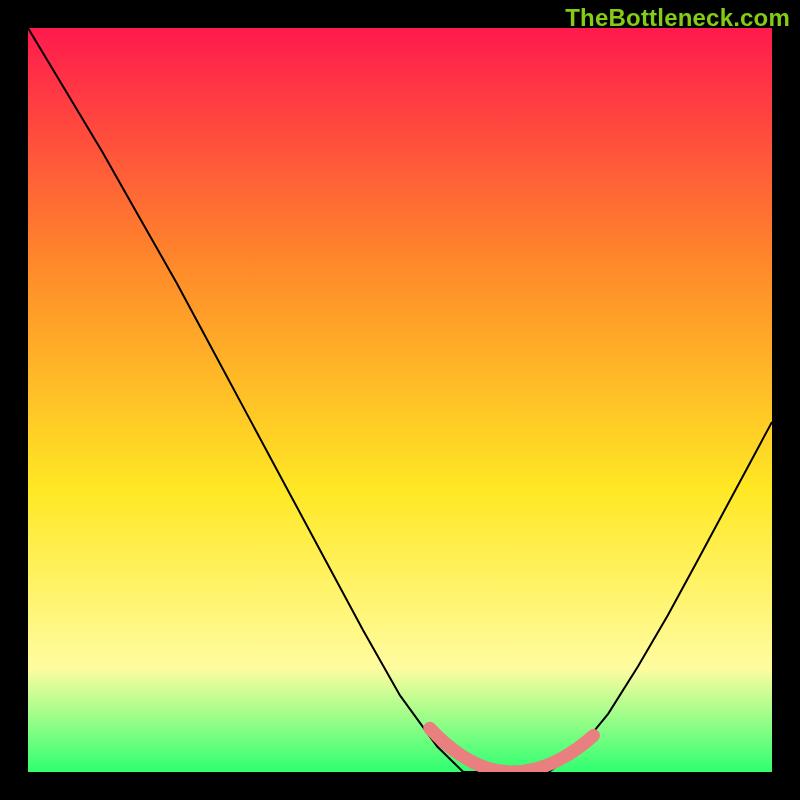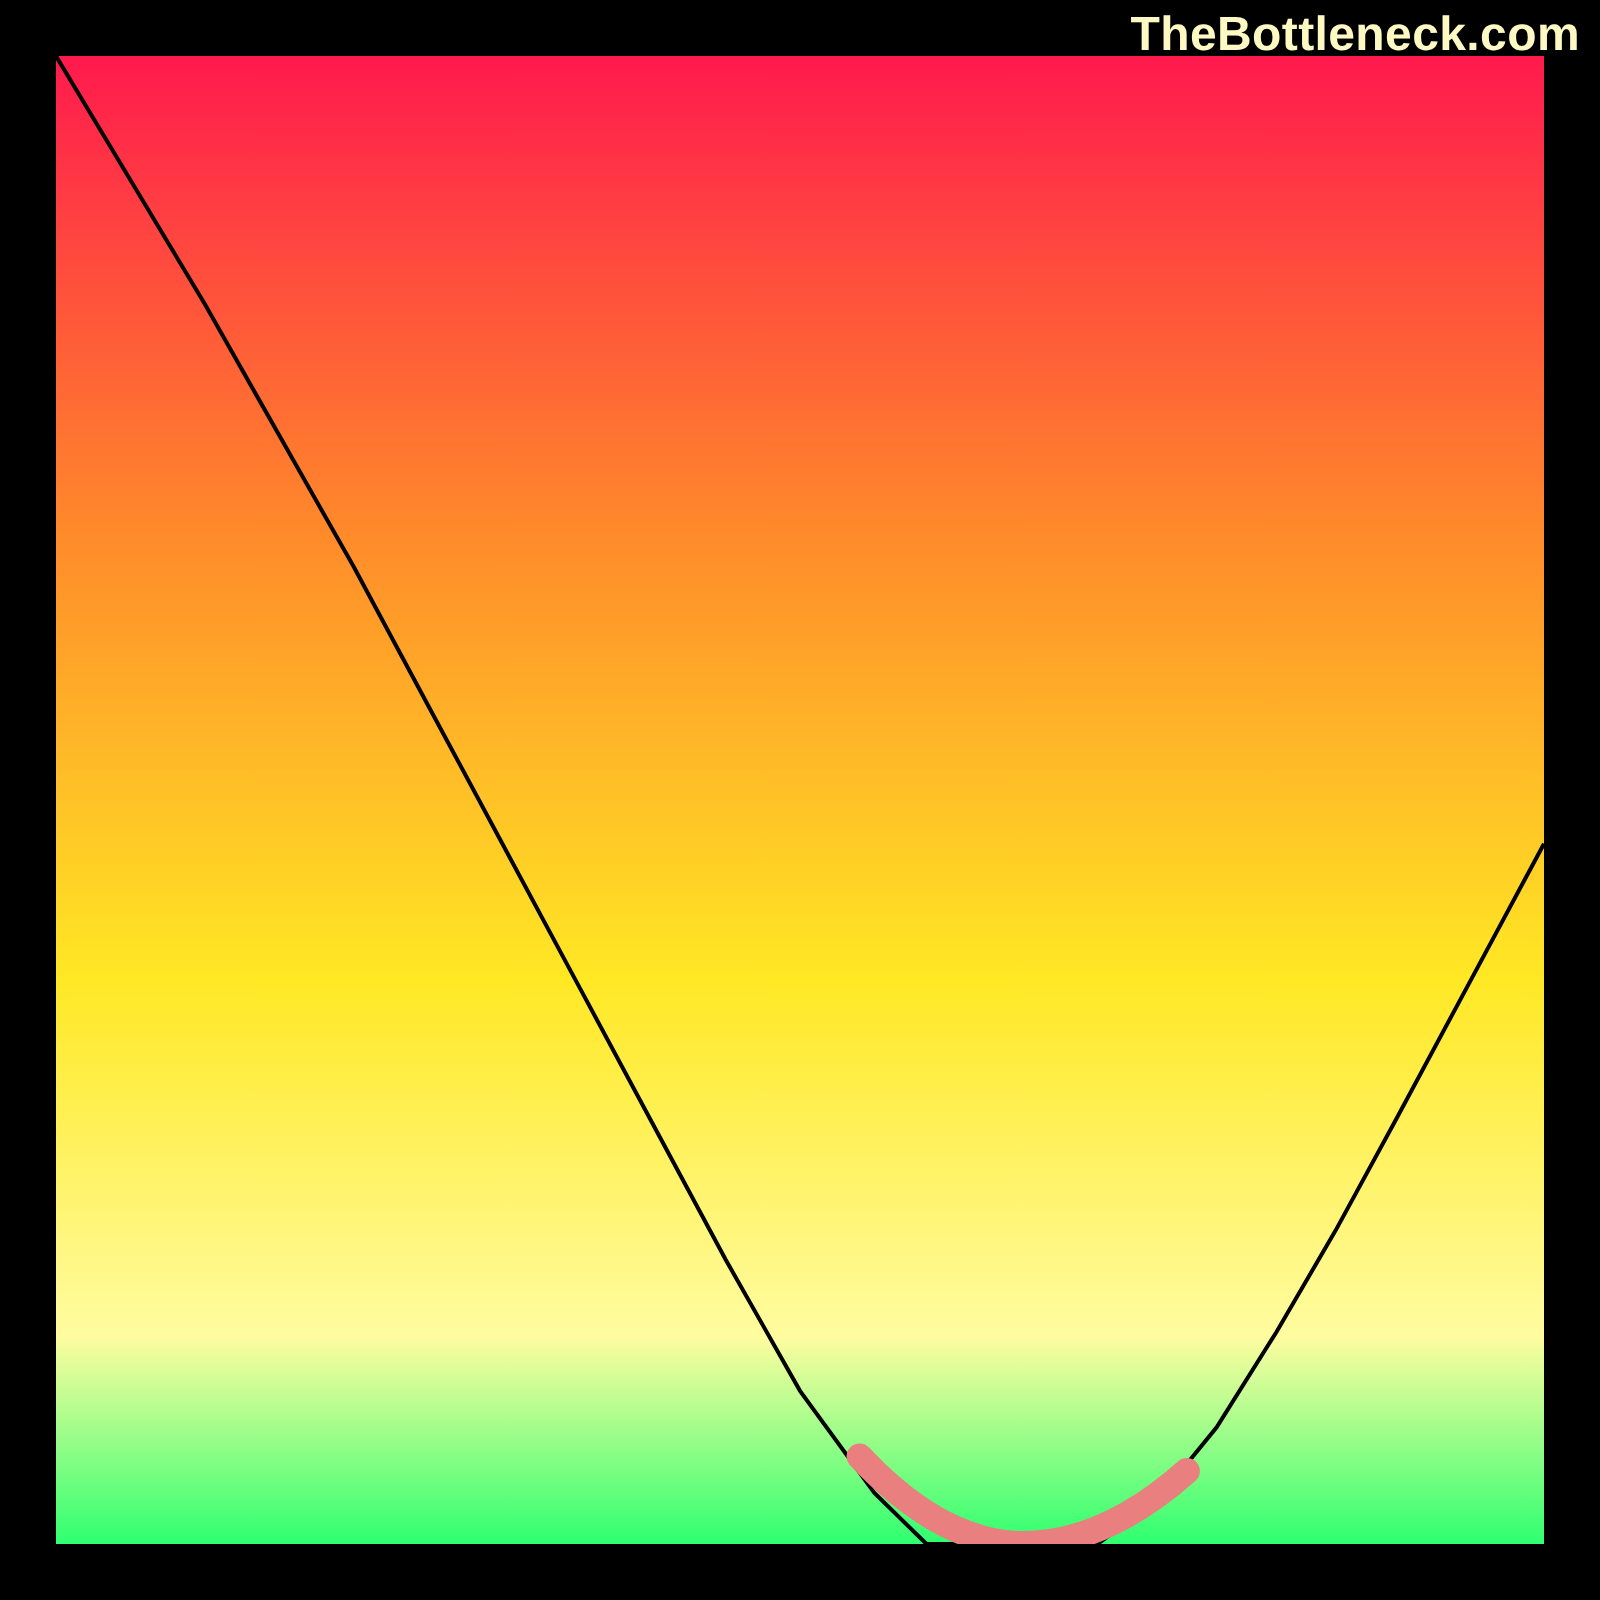--- a/index.html
+++ b/index.html
@@ -14,21 +14,21 @@
   .frame {
     position: relative;
     width: 800px;
     height: 800px;
     background: #000;
   }
   .watermark {
     position: absolute;
     top: 4px;
     right: 10px;
-    color: #fef9c3;
+    color: #84cc16;
     font-size: 24px;
     font-weight: 600;
     letter-spacing: 0.2px;
     z-index: 5;
     user-select: none;
   }
   .plot-area {
     position: absolute;
     left: 28px;
     top: 28px;

